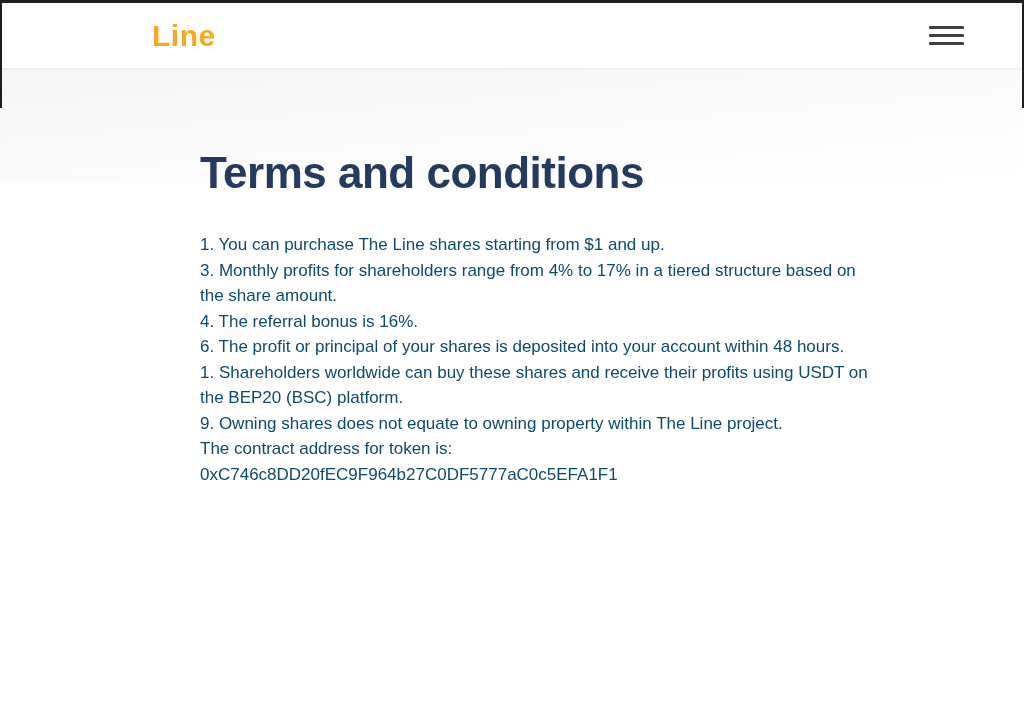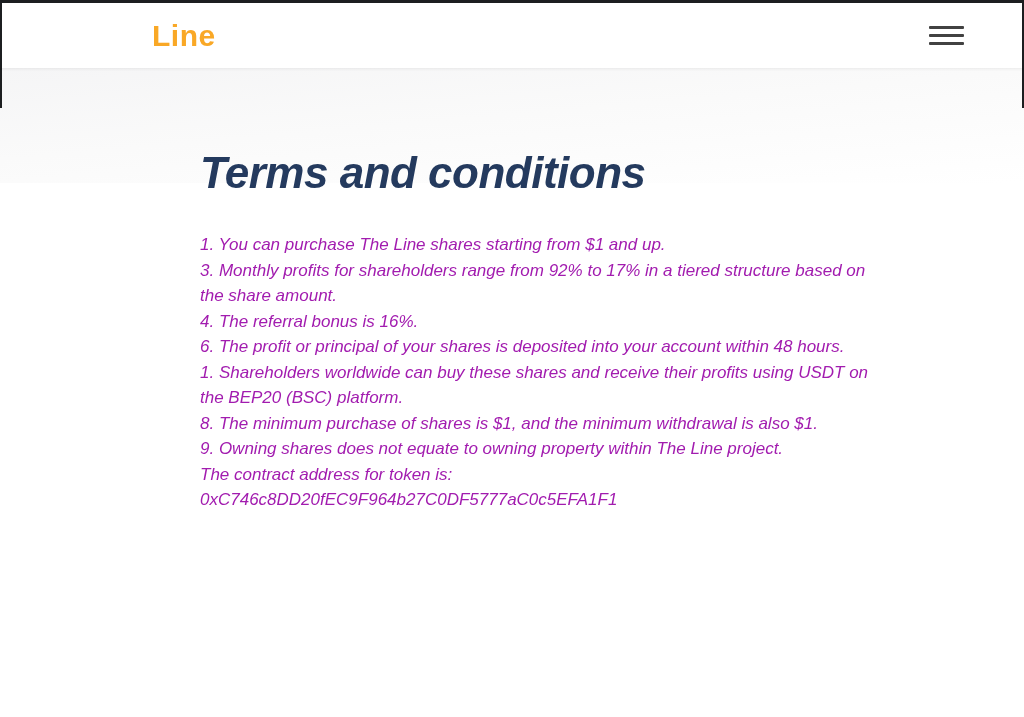--- a/index.html
+++ b/index.html
@@ -76,33 +76,32 @@
     z-index: 1;
   }
 
   
   .content {
     position: absolute;
     top: 68px; left: 0;
     width: 1024px;
     padding: 82px 145px 0 200px;
     z-index: 10;
-    font-style: italic;
   }
   .page-title {
     color: #243a5e;
     font-size: 44px;
     font-weight: 700;
     letter-spacing: -0.5px;
     line-height: 1.05;
     margin-bottom: 36px;
   }
   .terms {
     max-width: 682px;
-    color: #a21caf;
+    color: #0c4a6e;
     font-size: 17px;
     line-height: 25.5px;
     font-weight: 400;
   }
   .terms p { margin: 0; }
 </style>
 </head>
 <body>
 
 <div class="frame-top"></div>
@@ -117,22 +116,21 @@
     <span class="bar"></span>
   </button>
 </header>
 
 <div class="hero-fade"></div>
 
 <main class="content">
   <h1 class="page-title">Terms and conditions</h1>
   <div class="terms">
     <p>1. You can purchase The Line shares starting from $1 and up.</p>
-    <p>3. Monthly profits for shareholders range from 92% to 17% in a tiered structure based on the share amount.</p>
+    <p>3. Monthly profits for shareholders range from 4% to 17% in a tiered structure based on the share amount.</p>
     <p>4. The referral bonus is 16%.</p>
     <p>6. The profit or principal of your shares is deposited into your account within 48 hours.</p>
     <p>1. Shareholders worldwide can buy these shares and receive their profits using USDT on the BEP20 (BSC) platform.</p>
-    <p>8. The minimum purchase of shares is $1, and the minimum withdrawal is also $1.</p>
     <p>9. Owning shares does not equate to owning property within The Line project.</p>
     <p>The contract address for token is:</p>
     <p>0xC746c8DD20fEC9F964b27C0DF5777aC0c5EFA1F1</p>
   </div>
 </main>
 
 </body></html>

